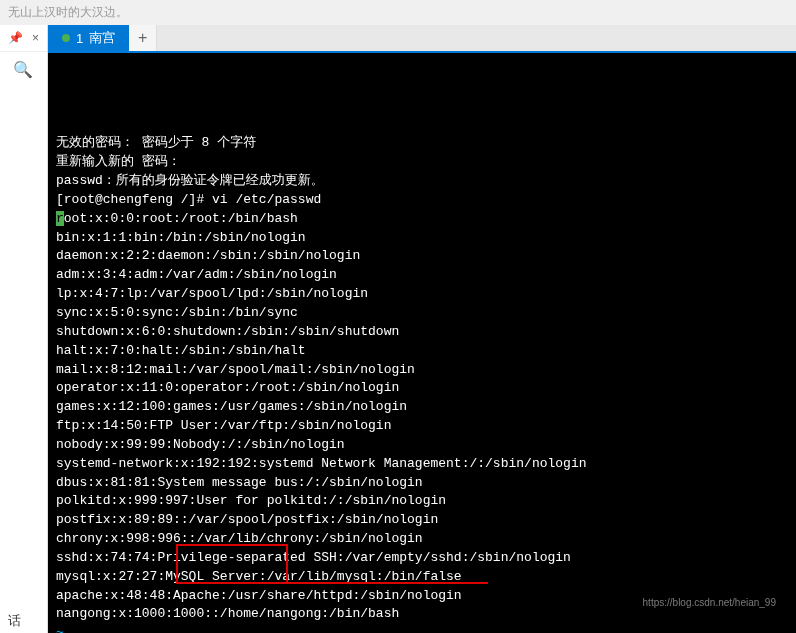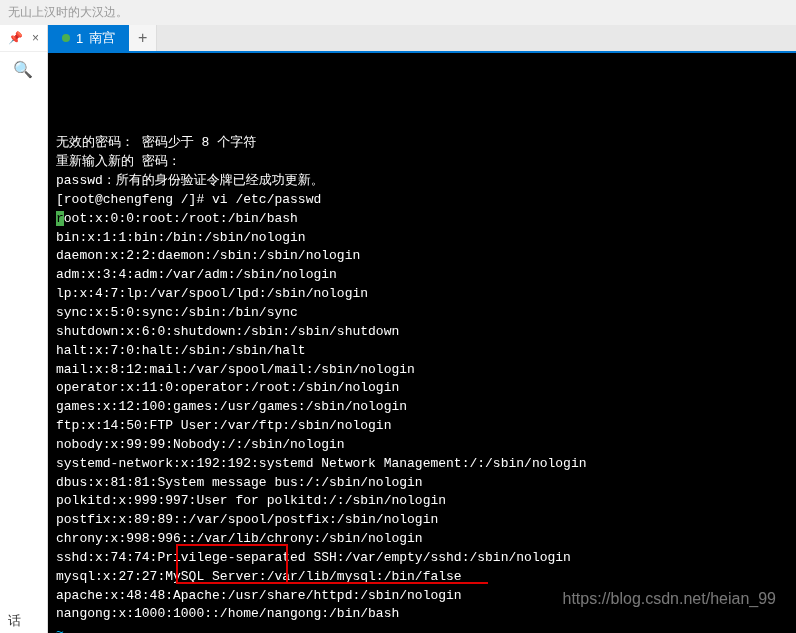--- a/index.html
+++ b/index.html
@@ -117,21 +117,21 @@
     .red-underline {
       position: absolute;
       border-bottom: 2px solid #d00;
       pointer-events: none;
     }
     .watermark {
       position: absolute;
       right: 20px;
       bottom: 28px;
       color: rgba(200,200,200,0.6);
-      font-size: 16px;
+      font-size: 10px;
       font-family: sans-serif;
     }
   </style>
 </head>
 <body>
 
 <div class="top-text">无山上汉时的大汉边。</div>
 
 <div class="container">
   <div class="left-panel">

